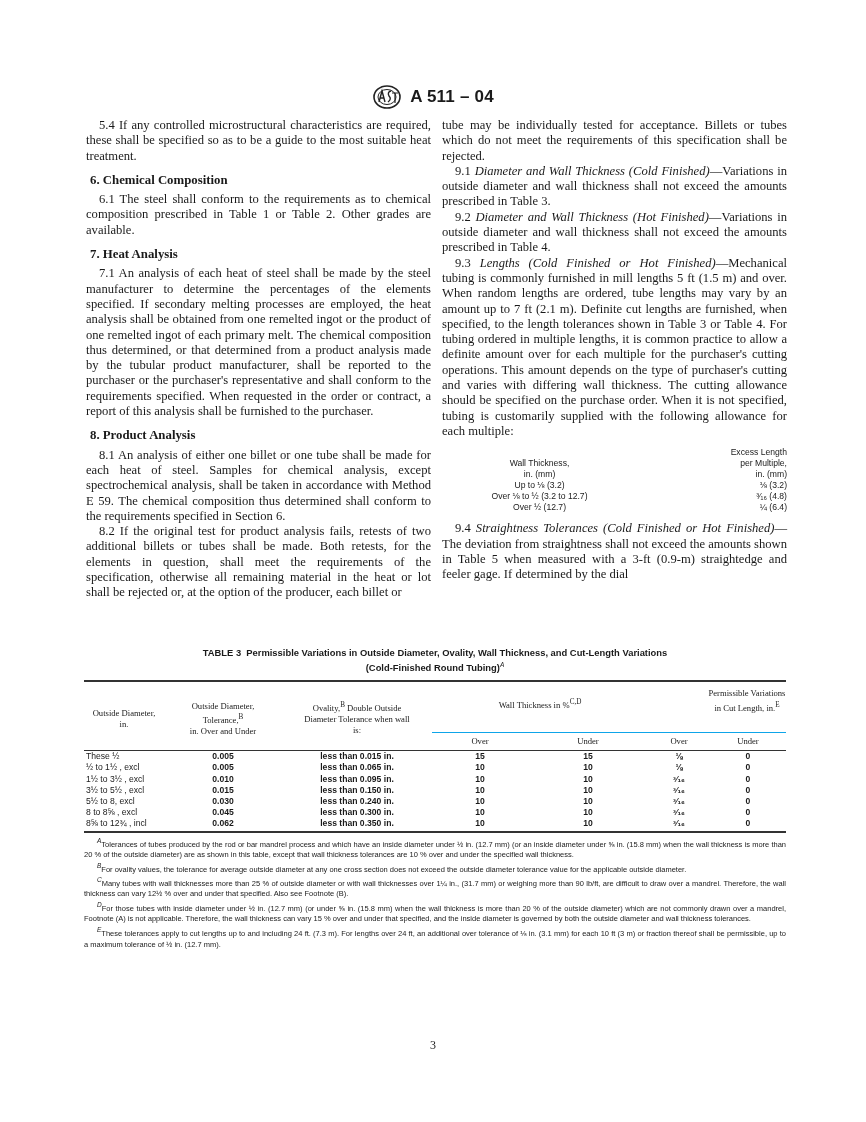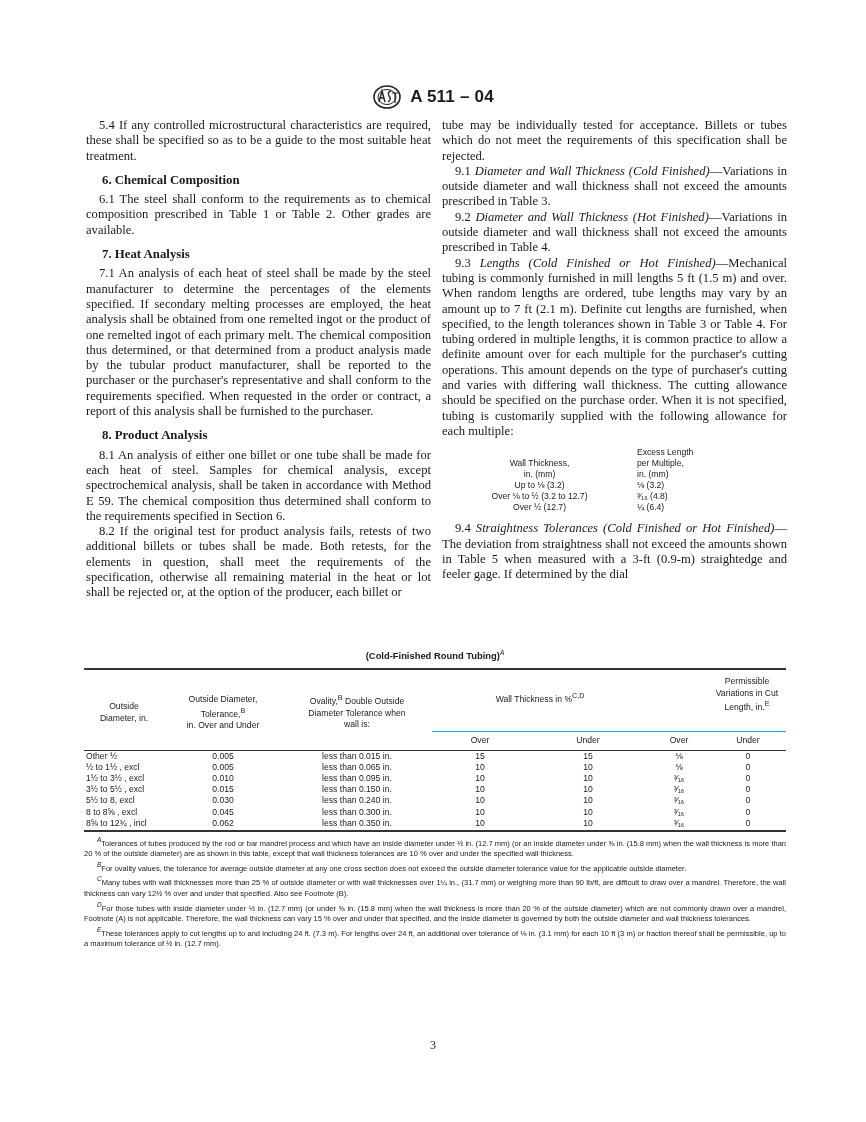--- a/index.html
+++ b/index.html
@@ -9,35 +9,35 @@
   .header { position: absolute; top: 84px; left: 0; width: 866px; text-align: center; }
   .header-inner { display: inline-flex; align-items: center; gap: 8px; }
   .logo { width: 30px; height: 26px; }
   .designation { font-family: "Liberation Sans", sans-serif; font-weight: bold; font-size: 17px; letter-spacing: 0.2px; }
 
   .col { position: absolute; top: 118px; width: 345px; font-family: "Liberation Serif", serif; font-size: 12.6px; line-height: 15.3px; text-align: justify; }
   .col.left { left: 86px; }
   .col.right { left: 442px; }
   .col p { margin: 0; text-indent: 13px; }
   .col p.cont { text-indent: 0; }
-  .col h3 { margin: 9px 0 4px 16px; font-size: 12.8px; font-weight: bold; text-indent: 0; }
+  .col h3 { margin: 9px 0 4px 4px; font-size: 12.8px; font-weight: bold; text-indent: 0; }
   .col em { font-style: italic; }
 
   .allow { font-family: "Liberation Sans", sans-serif; font-size: 8.6px; line-height: 11px; margin: 8px 0 8px 0; display: flex; }
   .allow .c1 { width: 195px; text-align: center; }
-  .allow .c2 { width: 150px; text-align: left; }
+  .allow .c2 { width: 150px; text-align: right; }
 
   .table-wrap { position: absolute; top: 647px; left: 84px; width: 702px; font-family: "Liberation Sans", sans-serif; }
   .t-title { text-align: center; font-weight: bold; font-size: 9.4px; line-height: 12px; }
   .t-title sup, .th sup, .fn sup { font-size: 6.5px; font-style: italic; font-weight: normal; }
   .rule-thick { border-top: 2px solid #333; }
   table { border-collapse: collapse; width: 100%; font-size: 8.6px; }
-  th { font-weight: normal; text-align: center; vertical-align: middle; line-height: 11.4px; padding: 0; }
+  th { font-weight: normal; text-align: center; vertical-align: middle; line-height: 11.4px; padding: 0; font-family: Liberation Serif, serif; }
   td { padding: 0; line-height: 11.2px; }
-  td.c { text-align: center; }
+  td.c { text-align: center; font-weight: bold; }
   td.l { text-align: left; }
   .sub-rule th { border-top: 1px solid #0ea5e9; }
   .head-bottom td { border-top: 1.5px solid #333; }
   .body-bottom { border-top: 2px solid #333; margin-top: 1px; }
 
   .fn { font-family: "Liberation Sans", sans-serif; font-size: 7.5px; line-height: 10.8px; text-align: justify; margin-top: 3px; }
   .fn p { margin: 0; text-indent: 13px; }
 
   .page-num { position: absolute; top: 1038px; left: 0; width: 866px; text-align: center; font-family: "Liberation Serif", serif; font-size: 12px; }
 </style>
@@ -93,20 +93,21 @@
         <div>³⁄₁₆ (4.8)</div>
         <div>¼ (6.4)</div>
       </div>
     </div>
 
     <p><span>9.4</span> <em>Straightness Tolerances (Cold Finished or Hot Finished)</em><span>—The deviation from straightness shall not exceed the amounts shown in Table 5 when measured with a 3-ft (0.9-m) straightedge and feeler gage. If determined by the dial</span></p>
   </div>
 
   <div class="table-wrap">
     <div class="t-title">
+      <div style="white-space:pre;">TABLE 3  Permissible Variations in Outside Diameter, Ovality, Wall Thickness, and Cut-Length Variations</div>
       <div><span>(Cold-Finished Round Tubing)</span><sup>A</sup></div>
     </div>
     <div class="rule-thick" style="margin-top:6px;"></div>
     <table>
       <colgroup>
         <col style="width:80px">
           <col style="width:118px">
           <col style="width:150px">
           <col style="width:96px">
           <col style="width:120px">
@@ -123,21 +124,21 @@
         </tr>
         <tr class="sub-rule">
           <th style="padding:3px 0;">Over</th>
           <th style="padding:3px 0;">Under</th>
           <th style="padding:3px 0;">Over</th>
           <th style="padding:3px 0;">Under</th>
         </tr>
       </thead>
       <tbody id="t3-body">
           <tr class="head-bottom">
-            <td class="l" style="padding-left: 2px;">Other ½</td>
+            <td class="l" style="padding-left: 2px;">These ½</td>
             <td class="c">0.005</td>
             <td class="c">less than 0.015 in.</td>
             <td class="c">15</td>
             <td class="c">15</td>
             <td class="c">⅛</td>
             <td class="c">0</td>
           </tr>
           <tr>
             <td class="l" style="padding-left: 2px;">½ to 1½ , excl</td>
             <td class="c">0.005</td>

